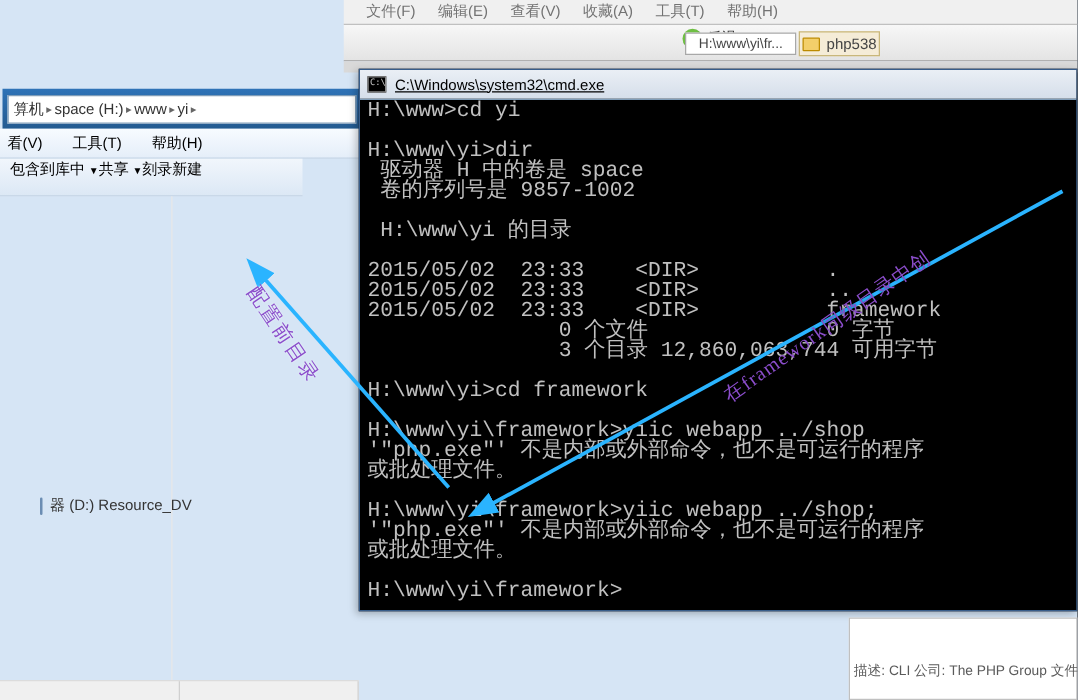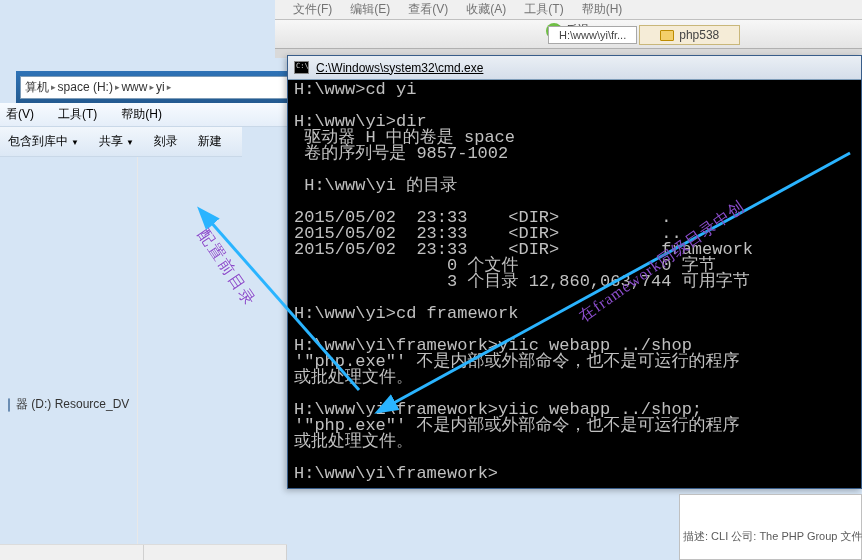--- a/index.html
+++ b/index.html
@@ -17,31 +17,31 @@
 .ico-fwd { background: radial-gradient(circle at 40% 40%, #c8c8c8 50%, #9a9a9a 70%); border-radius: 50%; }
 .ico-search { background:#fff; border:1px solid #888; border-radius:50%; position:relative; width:13px; height:13px; }
 .ico-search::after { content:''; position:absolute; right:-3px; bottom:-3px; width:5px; height:2px; background:#888; transform:rotate(45deg); }
 .ico-folders { background:#f0c14b; border-radius:2px; }
 .chev { font-size: 8px; }
 
 .back-tabs { position: absolute; left: 275px; top: 49px; width: 587px; height: 9px; background: #d9d9d9; }
 
 .tab-row { position: absolute; left: 548px; top: 24px; height: 22px; display: flex; align-items: center; z-index: 2; }
 .tab-a { background:#fff; border:1px solid #a8a8a8; padding:2px 10px; font-size:11px; color:#444; max-width:130px; white-space:nowrap; overflow:hidden; }
-.tab-b { background:#f5ecd7; border:1px solid #c9b77a; padding:2px 20px; font-size:11px; color:#444; display:flex; align-items:center; gap:5px; margin-left:2px; }
+.tab-b { background:#f5ecd7; border:1px solid #c9b77a; padding:2px 2px; font-size:11px; color:#444; display:flex; align-items:center; gap:5px; margin-left:2px; }
 .tab-b .fold { width:14px; height:11px; background:#f3cf6a; border:1px solid #bd8b00; border-radius:1px; }
-.exp-addr { position: absolute; left: 16px; top: 71px; width: 287px; height: 32px; background: linear-gradient(#2f73b7,#235a90); display: flex; align-items: center; padding: 4px; gap: 3px; }
+.exp-addr { position: absolute; left: 2px; top: 71px; width: 287px; height: 32px; background: linear-gradient(#2f73b7,#235a90); display: flex; align-items: center; padding: 4px; gap: 3px; }
 .addr-box { flex:1; height:23px; background:#fff; border:1px solid #7f9db9; display:flex; align-items:center; padding:0 4px; gap:2px; color:#333; overflow:hidden; }
 .addr-box .seg { display:flex; align-items:center; gap:2px; white-space:nowrap; }
 .addr-box .tri { font-size:9px; color:#666; }
 .exp-menu { position: absolute; left: 0; top: 103px; width: 287px; height: 24px; background: linear-gradient(#f7fbff,#e5eef9); border-bottom: 1px solid #c9d8e8; display: flex; align-items: center; padding: 0 6px; gap: 24px; }
-.exp-tool { position: absolute; left: 0; top: 127px; width: 242px; height: 30px; background: linear-gradient(#f1f6fc,#dce8f5); border-bottom: 1px solid #c9d8e8; display: flex; align-items: center; padding: 0 8px; gap: 20px; }
+.exp-tool { position: absolute; left: 0; top: 127px; width: 242px; height: 30px; background: linear-gradient(#f1f6fc,#dce8f5); border-bottom: 1px solid #c9d8e8; display: flex; padding: 0 8px; gap: 0; }
 .exp-tool .drop span.chev { font-size:8px; margin-left:3px; }
 .exp-body { position: absolute; left: 0; top: 157px; width: 287px; bottom: 16px; display:flex; }
-.exp-nav { width: 138px; border-right: 1px solid #e8e8e8; padding-top: 235px; }
+.exp-nav { width: 138px; border-right: 1px solid #e8e8e8; padding-top: 235px; padding-left: 24px; }
 .nav-item { padding: 4px 8px; display:flex; align-items:center; gap:6px; color:#333; white-space:nowrap; }
 .nav-ico { width:16px; height:14px; background:#bfd7ee; border:1px solid #6b8db3; border-radius:2px; }
 .exp-list { flex:1; }
 .list-hdr { height: 22px; border-bottom: 1px solid #e4e4e4; display: flex; align-items: center; padding: 0 10px; color:#4a5a6a; }
 .list-item { height: 22px; display:flex; align-items:center; padding:0 8px; gap:8px; background:#fff; }
 .list-item.sel { background:#f2f7fd; border:1px solid #cfe3f7; }
 .folder-ico { width:18px; height:14px; background:linear-gradient(#ffe8a0,#f3cf6a); border:1px solid #caa94c; border-radius:2px; }
 .exp-status { position:absolute; left:0; bottom:0; width:287px; height:16px; background:#f0f0f0; border-top:1px solid #dcdcdc; display:flex; }
 .exp-status .cell { border-right:1px solid #d0d0d0; width:50%; }
 

